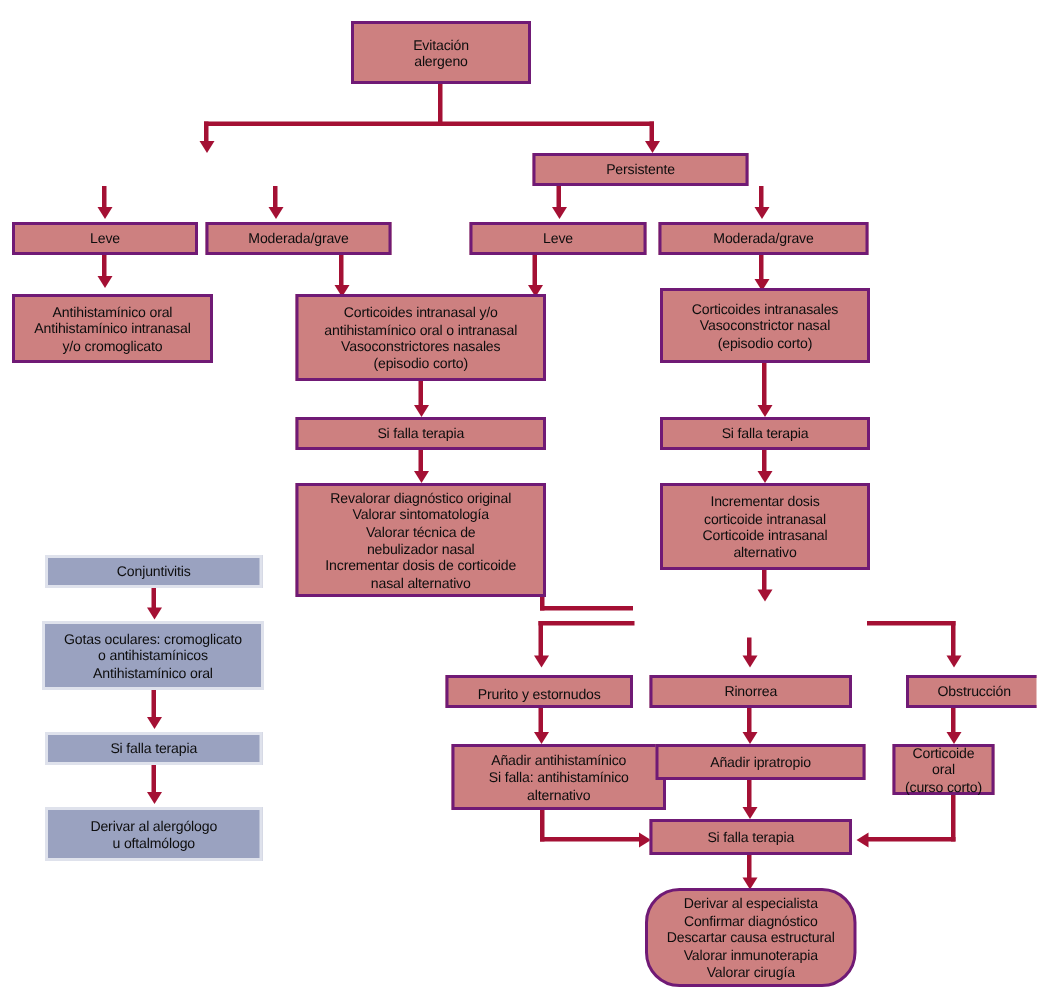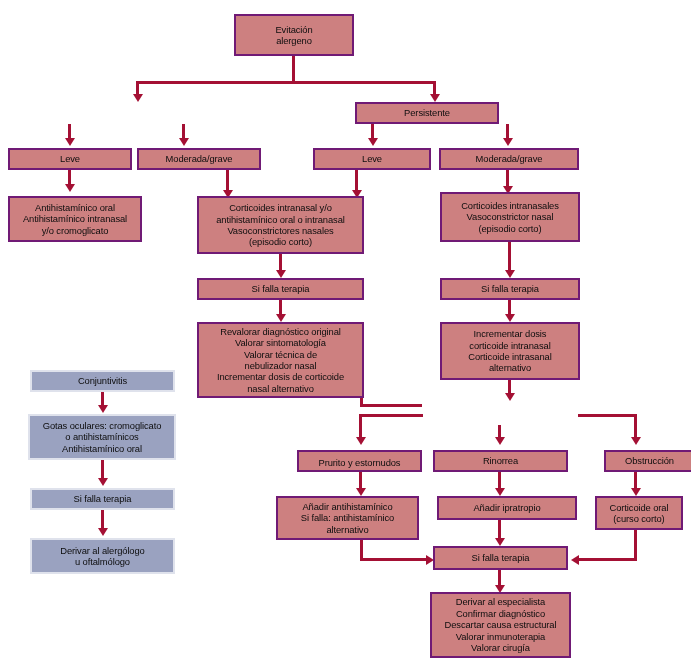--- a/index.html
+++ b/index.html
@@ -175,29 +175,29 @@
     <span>Obstrucción</span>
   </div>
 
   <div class="ln vl" style="left:359px;top:472px;width:3px;height:18px;"></div>
   <div class="ar ar-d" style="left:356px;top:488px;"></div>
   <div class="ln vl" style="left:498px;top:472px;width:3px;height:18px;"></div>
   <div class="ar ar-d" style="left:495px;top:488px;"></div>
   <div class="ln vl" style="left:634px;top:472px;width:3px;height:18px;"></div>
   <div class="ar ar-d" style="left:631px;top:488px;"></div>
 
-  <div class="box" style="left:276px;top:496px;width:143px;height:44px;align-items:center;">
+  <div class="box" style="left:301px;top:496px;width:143px;height:44px;align-items:center;">
     <span>Añadir antihistamínico
 Si falla: antihistamínico
 alternativo</span>
   </div>
   <div class="box" style="left:437px;top:496px;width:140px;height:24px;">
     <span>Añadir ipratropio</span>
   </div>
-  <div class="box" style="left:595px;top:496px;width:88px;height:34px;">
+  <div class="box" style="left:595px;top:496px;width:68px;height:34px;">
     <span>Corticoide oral
 (curso corto)</span>
   </div>
 
   <div class="ln vl" style="left:360px;top:540px;width:3px;height:21px;"></div>
   <div class="ln hl" style="left:360px;top:558px;width:68px;height:3px;"></div>
   <div class="ar ar-r" style="left:426px;top:555px;"></div>
 
   <div class="ln vl" style="left:498px;top:520px;width:3px;height:22px;"></div>
   <div class="ar ar-d" style="left:495px;top:538px;"></div>
@@ -206,21 +206,21 @@
   <div class="ln hl" style="left:578px;top:558px;width:59px;height:3px;"></div>
   <div class="ar ar-l" style="left:571px;top:555px;"></div>
 
   <div class="box" style="left:433px;top:546px;width:135px;height:24px;">
     <span>Si falla terapia</span>
   </div>
 
   <div class="ln vl" style="left:498px;top:570px;width:3px;height:18px;"></div>
   <div class="ar ar-d" style="left:495px;top:585px;"></div>
 
-  <div class="box" style="left:430px;top:592px;width:141px;height:66px;">
+  <div class="box" style="left:430px;top:592px;width:141px;height:66px;border-radius:23px;">
     <span>Derivar al especialista
 Confirmar diagnóstico
 Descartar causa estructural
 Valorar inmunoterapia
 Valorar cirugía</span>
   </div>
 
   <div class="box blue" style="left:30px;top:370px;width:145px;height:22px;">
     <span>Conjuntivitis</span>
   </div>

